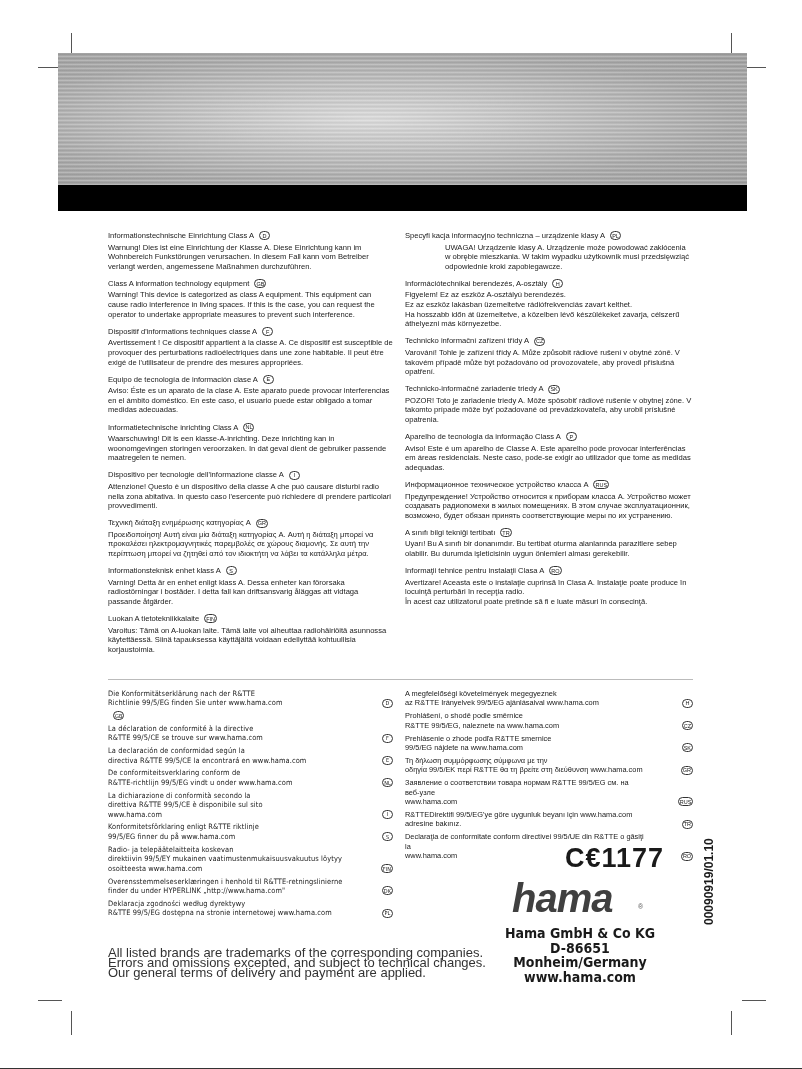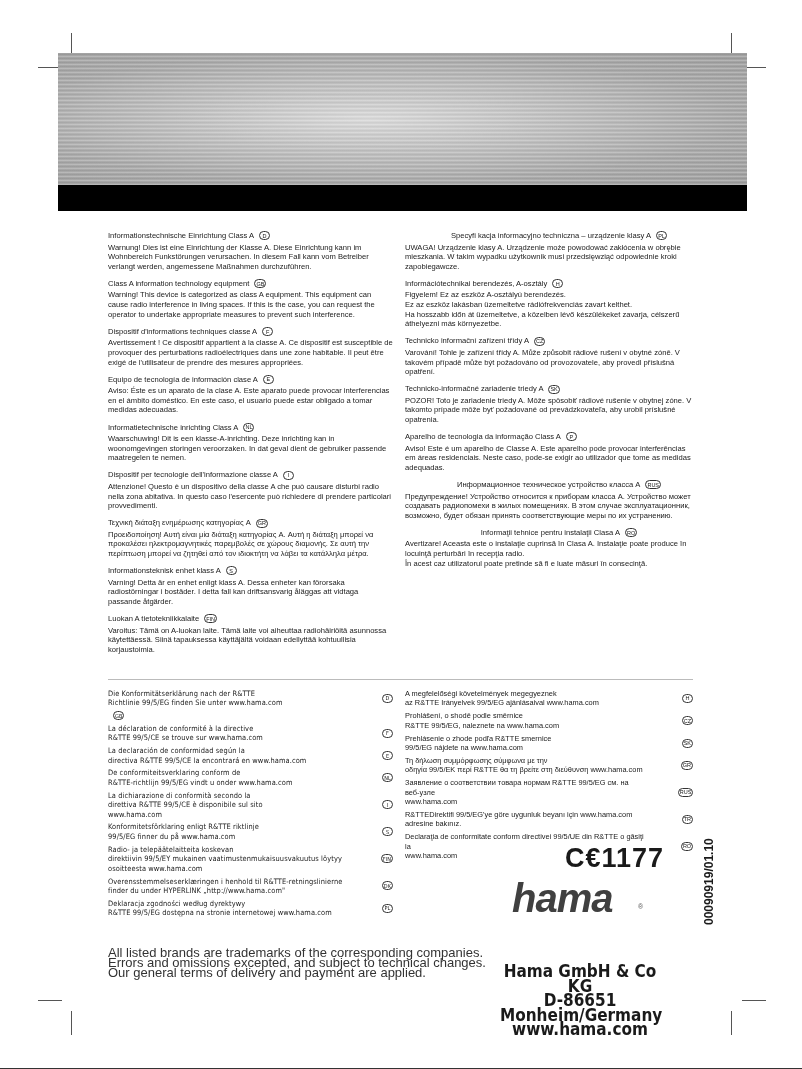--- a/index.html
+++ b/index.html
@@ -6,31 +6,31 @@
   body{width:802px;height:1069px;position:relative;background:#fff;overflow:hidden;font-family:"Liberation Sans",sans-serif;color:#1a1a1a;}
   .crop{position:absolute;background:#555;}
   .banner{position:absolute;left:58px;top:53px;width:689px;height:132px;
     background:
       repeating-linear-gradient(0deg, rgba(255,255,255,0.25) 0px, rgba(255,255,255,0.25) 1px, rgba(0,0,0,0.06) 2px, rgba(0,0,0,0.0) 3px, rgba(255,255,255,0.12) 4px),
       radial-gradient(ellipse at 45% 50%, #d8d8d8 0%, #bdbdbd 35%, #a4a4a4 70%, #9a9a9a 100%);}
   .blackbar{position:absolute;left:58px;top:185px;width:689px;height:26px;background:#000;}
   .col{position:absolute;font-size:7.6px;line-height:9.6px;}
   .sec{margin-bottom:7.5px;}
   .sec-title{margin-bottom:2px;display:flex;align-items:center;}
-  .sec-title.spread{justify-content:center;margin-left:20px;}
+  .sec-title.spread{justify-content:flex-start;}
   .badge{display:inline-flex;align-items:center;justify-content:center;min-width:11px;height:9px;border:0.8px solid #333;border-radius:5px;font-size:5.5px;line-height:8px;margin-left:5px;padding:0 1px;box-sizing:border-box;}
   .divider{position:absolute;left:108px;top:679px;width:585px;height:1px;background:#bbb;}
   .decl{position:absolute;font-size:7.4px;line-height:9.4px;}
-  .decl .item{display:flex;justify-content:space-between;align-items:center;margin-bottom:3.5px;gap:32px;}
+  .decl .item{display:flex;justify-content:space-between;align-items:flex-end;margin-bottom:3.5px;gap:32px;}
   .decl .item .txt{white-space:pre-line;}
   .decl.left{font-family:"DejaVu Sans Condensed","DejaVu Sans",sans-serif;letter-spacing:0.1px;}
   .ce{position:absolute;left:565px;top:842px;font-size:27px;font-weight:bold;letter-spacing:1px;line-height:32px;font-family:"Liberation Sans",sans-serif;}
   .logo{position:absolute;left:512px;top:876px;font-size:40px;font-weight:bold;font-style:italic;color:#404040;letter-spacing:-1px;font-family:"Liberation Sans",sans-serif;line-height:44px;}
   .reg{position:absolute;left:638px;top:903px;font-size:7px;color:#555;}
-  .company{position:absolute;left:500px;top:964px;width:160px;text-align:center;font-size:17px;line-height:14.5px;font-weight:bold;font-family:"DejaVu Sans Condensed","DejaVu Sans",sans-serif;}
+  .company{position:absolute;left:500px;top:926px;width:160px;text-align:center;font-size:14px;line-height:14.5px;font-weight:bold;font-family:"DejaVu Sans Condensed","DejaVu Sans",sans-serif;}
   .artno{position:absolute;left:702px;top:925px;transform-origin:0 0;transform:rotate(-90deg);font-size:12px;font-weight:bold;white-space:nowrap;font-family:"Liberation Sans",sans-serif;}
   .disclaimer{position:absolute;left:108px;top:948px;width:400px;font-size:13px;line-height:10px;color:#333;}
   .botline{position:absolute;left:0;top:1068px;width:802px;height:1px;background:#333;}
 </style>
 </head>
 <body>
 
 <div class="crop" style="left:71px;top:33px;width:1px;height:24px;"></div>
 <div class="crop" style="left:38px;top:67px;width:24px;height:1px;"></div>
 <div class="crop" style="left:731px;top:33px;width:1px;height:24px;"></div>
@@ -74,21 +74,21 @@
     </div>
     <div class="sec">
       <div class="sec-title">
         <span>Informatietechnische inrichting Class A</span>
         <span class="badge">NL</span>
       </div>
       <div style="white-space: pre-line;">Waarschuwing! Dit is een klasse-A-inrichting. Deze inrichting kan in woonomgevingen storingen veroorzaken. In dat geval dient de gebruiker passende maatregelen te nemen.</div>
     </div>
     <div class="sec">
       <div class="sec-title">
-        <span>Dispositif per tecnologie dell'informazione classe A</span>
+        <span>Dispositivo per tecnologie dell'informazione classe A</span>
         <span class="badge">I</span>
       </div>
       <div style="white-space: pre-line;">Attenzione! Questo è un dispositivo della classe A che può causare disturbi radio nella zona abitativa. In questo caso l'esercente può richiedere di prendere particolari provvedimenti.</div>
     </div>
     <div class="sec">
       <div class="sec-title">
         <span>Τεχνική διάταξη ενημέρωσης κατηγορίας A</span>
         <span class="badge">GR</span>
       </div>
       <div style="white-space: pre-line;">Προειδοποίηση! Αυτή είναι μία διάταξη κατηγορίας A. Αυτή η διάταξη μπορεί να προκαλέσει ηλεκτρομαγνητικές παρεμβολές σε χώρους διαμονής. Σε αυτή την περίπτωση μπορεί να ζητηθεί από τον ιδιοκτήτη να λάβει τα κατάλληλα μέτρα.</div>
@@ -108,21 +108,21 @@
       <div style="white-space: pre-line;">Varoitus: Tämä on A-luokan laite. Tämä laite voi aiheuttaa radiohäiriöitä asunnossa käytettäessä. Siinä tapauksessa käyttäjältä voidaan edellyttää kohtuullisia korjaustoimia.</div>
     </div>
   </div>
 
 <div class="col" id="colR" style="left:405px;top:231px;width:288px;">
     <div class="sec">
       <div class="sec-title spread">
         <span>Specyfi kacja informacyjno techniczna – urządzenie klasy A</span>
         <span class="badge">PL</span>
       </div>
-      <div style="white-space: pre-line;">UWAGA! Urządzenie klasy A. Urządzenie może powodować zakłócenia w obrębie mieszkania. W takim wypadku użytkownik musi przedsięwziąć odpowiednie kroki zapobiegawcze.</div>
+      <div style="white-space: pre-line; margin-left: 40px;">UWAGA! Urządzenie klasy A. Urządzenie może powodować zakłócenia w obrębie mieszkania. W takim wypadku użytkownik musi przedsięwziąć odpowiednie kroki zapobiegawcze.</div>
     </div>
     <div class="sec">
       <div class="sec-title">
         <span>Információtechnikai berendezés, A-osztály</span>
         <span class="badge">H</span>
       </div>
       <div style="white-space: pre-line;">Figyelem! Ez az eszköz A-osztályú berendezés.
 Ez az eszköz lakásban üzemeltetve rádiófrekvenciás zavart kelthet.
 Ha hosszabb időn át üzemeltetve, a közelben lévő készülékeket zavarja, célszerű áthelyezni más környezetbe.</div>
     </div>
@@ -146,20 +146,27 @@
         <span class="badge">P</span>
       </div>
       <div style="white-space: pre-line;">Aviso! Este é um aparelho de Classe A. Este aparelho pode provocar interferências em áreas residenciais. Neste caso, pode-se exigir ao utilizador que tome as medidas adequadas.</div>
     </div>
     <div class="sec">
       <div class="sec-title spread">
         <span>Информационное техническое устройство класса A</span>
         <span class="badge">RUS</span>
       </div>
       <div style="white-space: pre-line;">Предупреждение! Устройство относится к приборам класса A. Устройство может создавать радиопомехи в жилых помещениях. В этом случае эксплуатационник, возможно, будет обязан принять соответствующие меры по их устранению.</div>
+    </div>
+    <div class="sec">
+      <div class="sec-title spread">
+        <span>A sınıfı bilgi tekniği tertibatı</span>
+        <span class="badge">TR</span>
+      </div>
+      <div style="white-space: pre-line;">Uyarı! Bu A sınıfı bir donanımdır. Bu tertibat oturma alanlarında parazitlere sebep olabilir. Bu durumda işleticisinin uygun önlemleri alması gerekebilir.</div>
     </div>
     <div class="sec">
       <div class="sec-title spread">
         <span>Informaţii tehnice pentru instalaţii Clasa A</span>
         <span class="badge">RO</span>
       </div>
       <div style="white-space: pre-line;">Avertizare! Aceasta este o instalaţie cuprinsă în Clasa A. Instalaţie poate produce în locuinţă perturbări în recepţia radio.
 În acest caz utilizatorul poate pretinde să fi e luate măsuri în consecinţă.</div>
     </div>
   </div>

